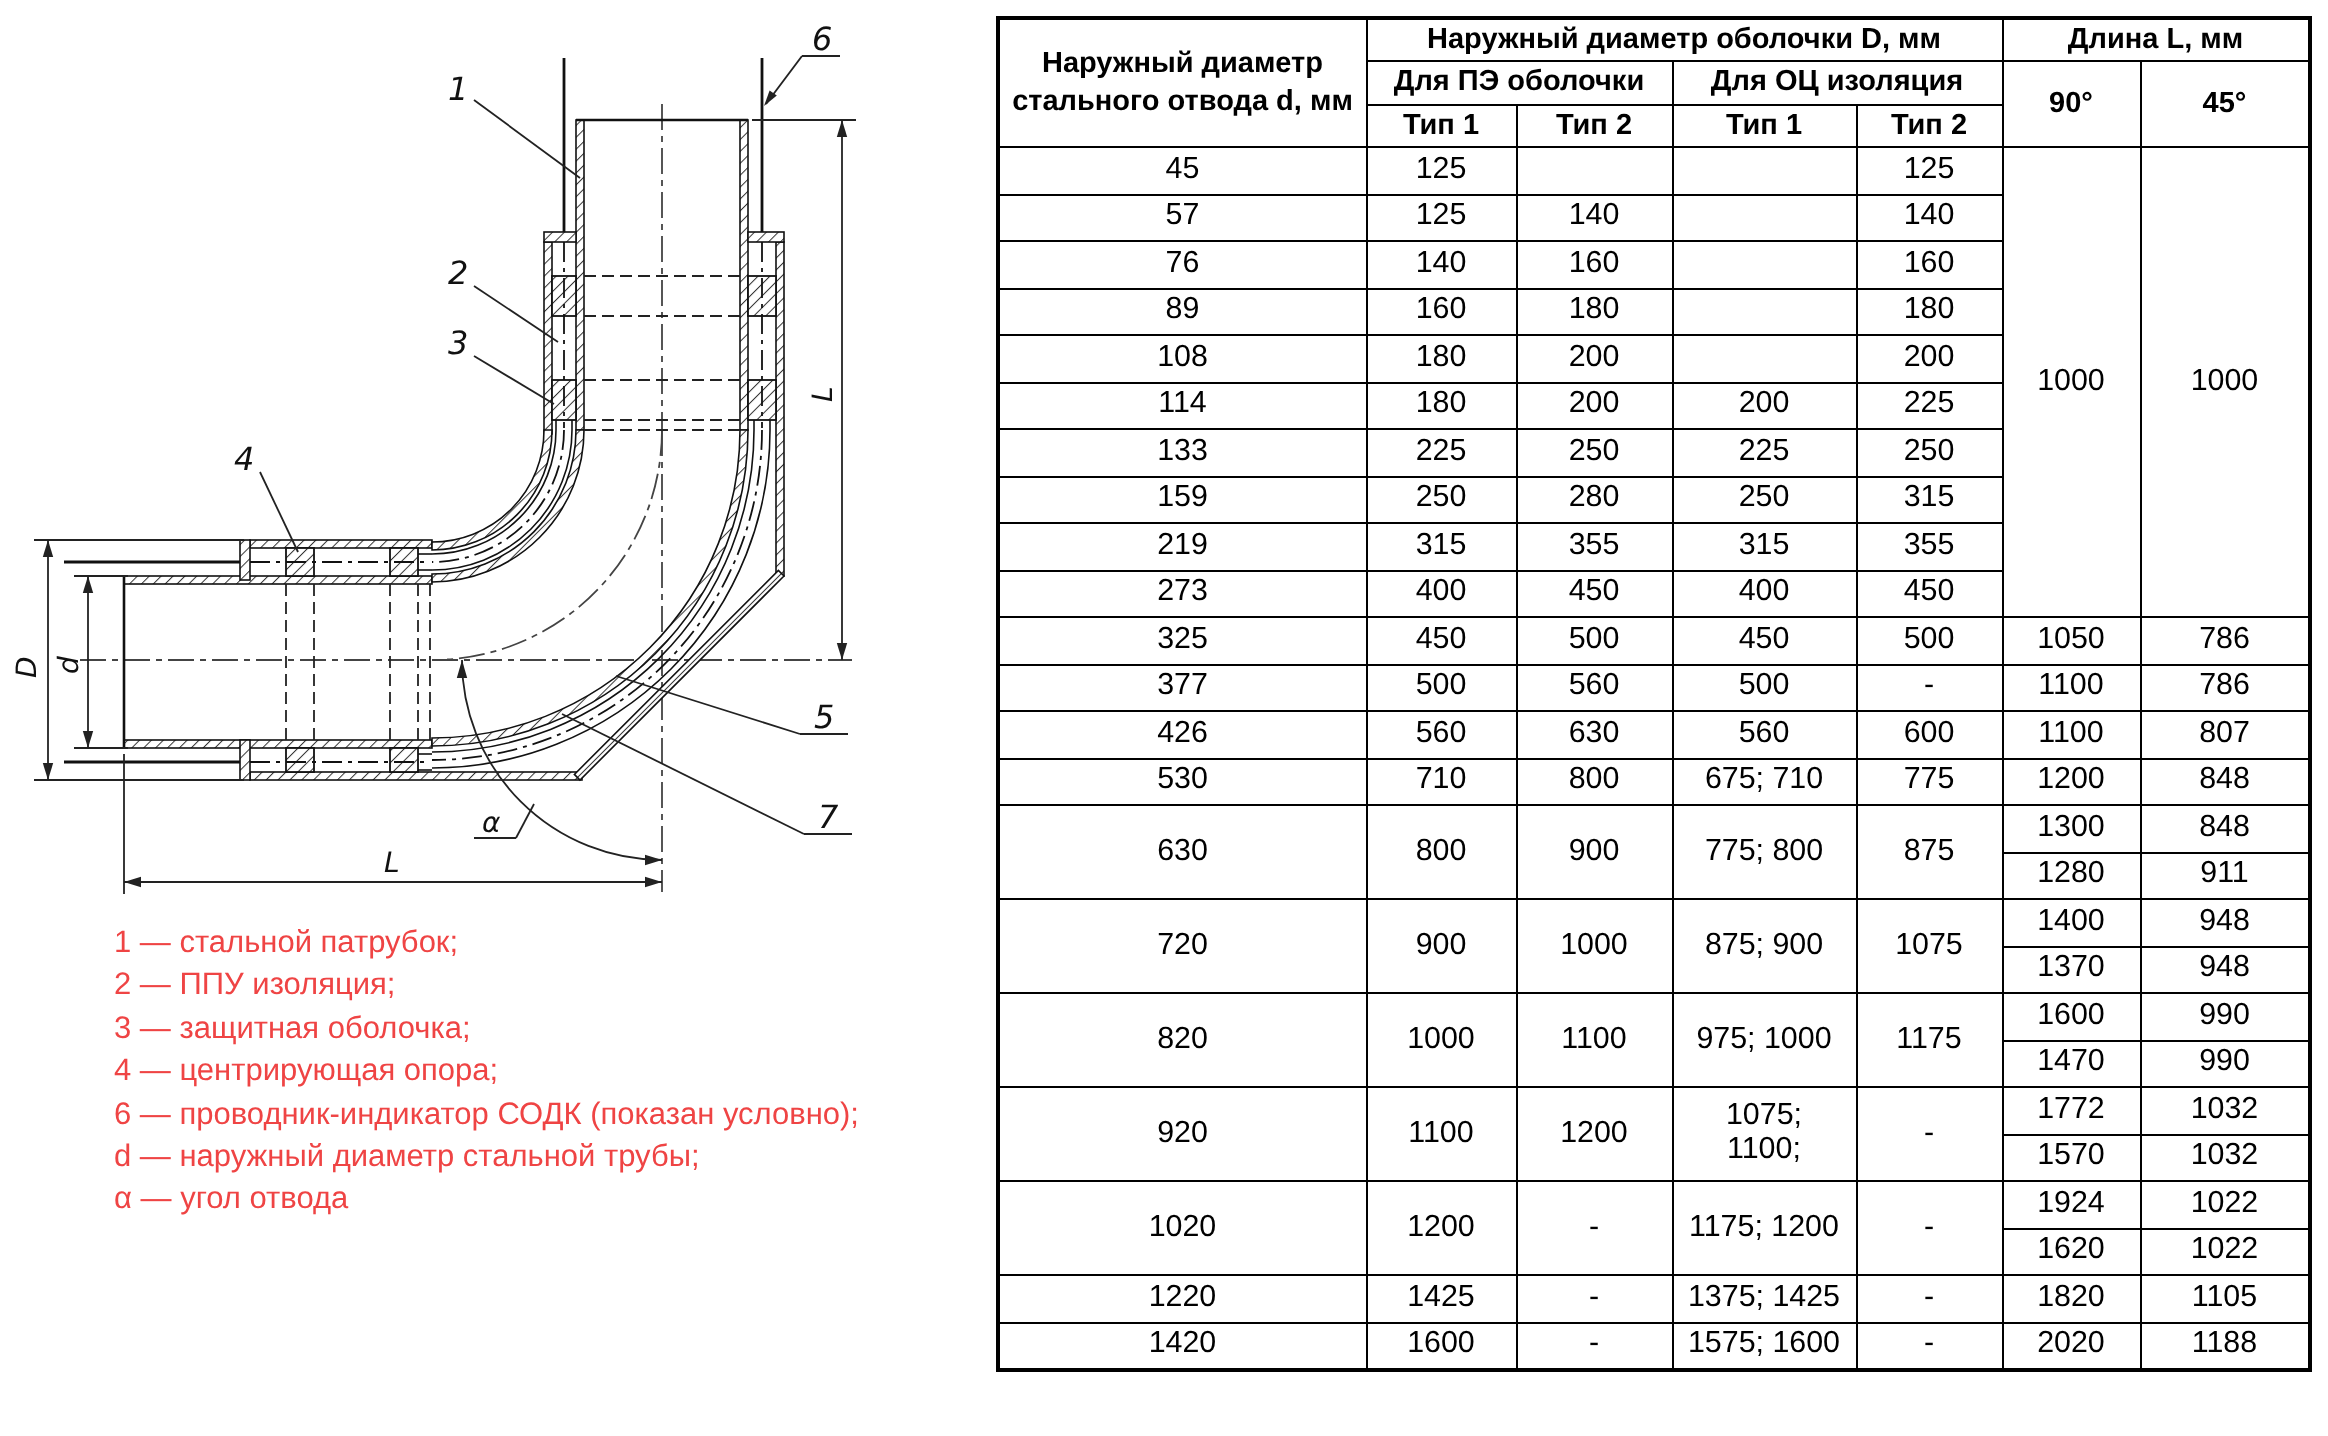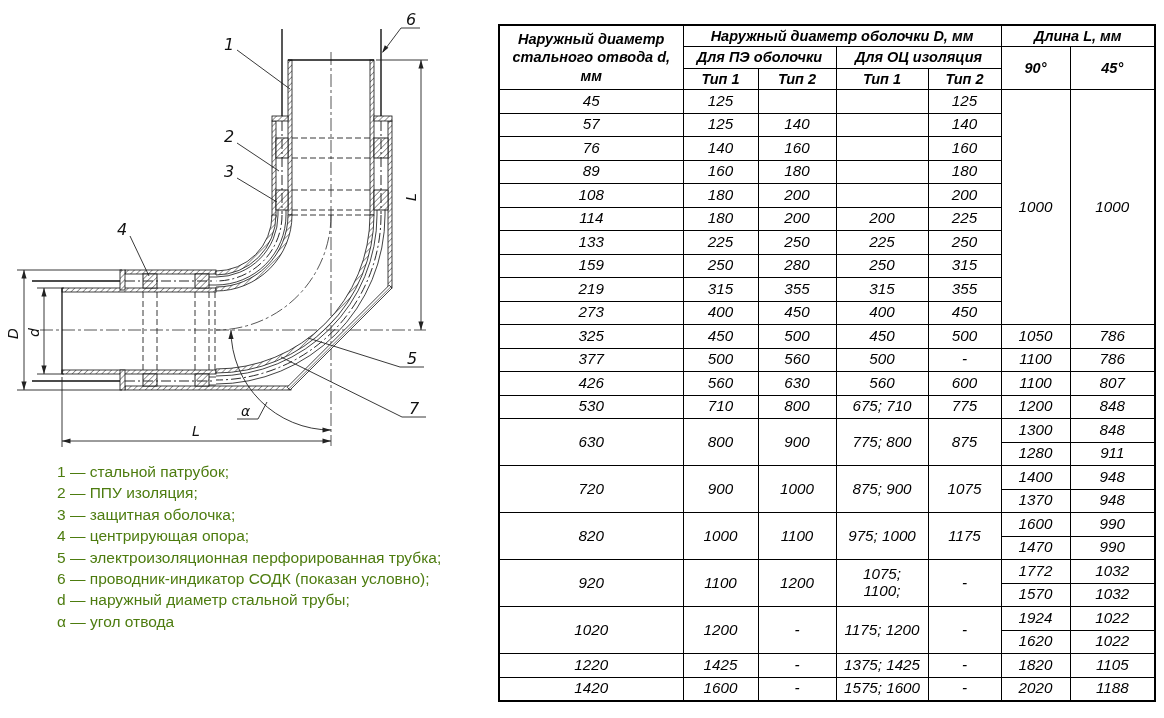--- a/index.html
+++ b/index.html
@@ -1,20 +1,20 @@
 <!DOCTYPE html>
 <html><head>
 <meta charset="utf-8">
 <style>
   html,body{margin:0;padding:0;background:#fff;}
   body{width:1164px;height:718px;position:relative;font-family:"Liberation Sans",sans-serif;color:#000;overflow:hidden;}
   #drawing{position:absolute;left:0;top:0;width:500px;height:460px;}
   #legend{position:absolute;left:57px;top:461px;width:445px;}
-  .legend-line{font-size:15.5px;line-height:21.4px;white-space:nowrap;color:#4d7c0f;}
-  #tablewrap{position:absolute;left:498px;top:24px;font-style:italic;}
+  .legend-line{font-size:15.5px;line-height:21.4px;white-space:nowrap;color:#ef4444;}
+  #tablewrap{position:absolute;left:498px;top:8px;}
   table{border-collapse:collapse;table-layout:fixed;width:656px;}
   th,td{border:1.5px solid #000;padding:0 2px;text-align:center;vertical-align:middle;overflow:hidden;}
   table{border:2px solid #000;}
   th{font-size:14.5px;font-weight:bold;line-height:1.25;}
   td{font-size:15.2px;white-space:pre-line;line-height:1.1;}
   thead tr{height:21.5px;}
   tbody tr{height:23.5px;margin-left:12px;}
   th.dcol{white-space:pre-line;}
   svg text{font-family:"DejaVu Sans",sans-serif;font-style:italic;fill:#111;}
 </style>
@@ -180,21 +180,20 @@
     <text x="409" y="414" font-size="16" stroke="none">7</text>
   </g>
 </svg>
 </div>
 
 <div id="legend">
     <div class="legend-line">1 — стальной патрубок;</div>
     <div class="legend-line">2 — ППУ изоляция;</div>
     <div class="legend-line">3 — защитная оболочка;</div>
     <div class="legend-line">4 — центрирующая опора;</div>
-    <div class="legend-line">5 — электроизоляционная перфорированная трубка;</div>
     <div class="legend-line">6 — проводник-индикатор СОДК (показан условно);</div>
     <div class="legend-line">d — наружный диаметр стальной трубы;</div>
     <div class="legend-line">α — угол отвода</div>
   </div>
 
 <div id="tablewrap">
   <table>
     <colgroup>
         <col style="width: 184px;">
         <col style="width: 75px;">

